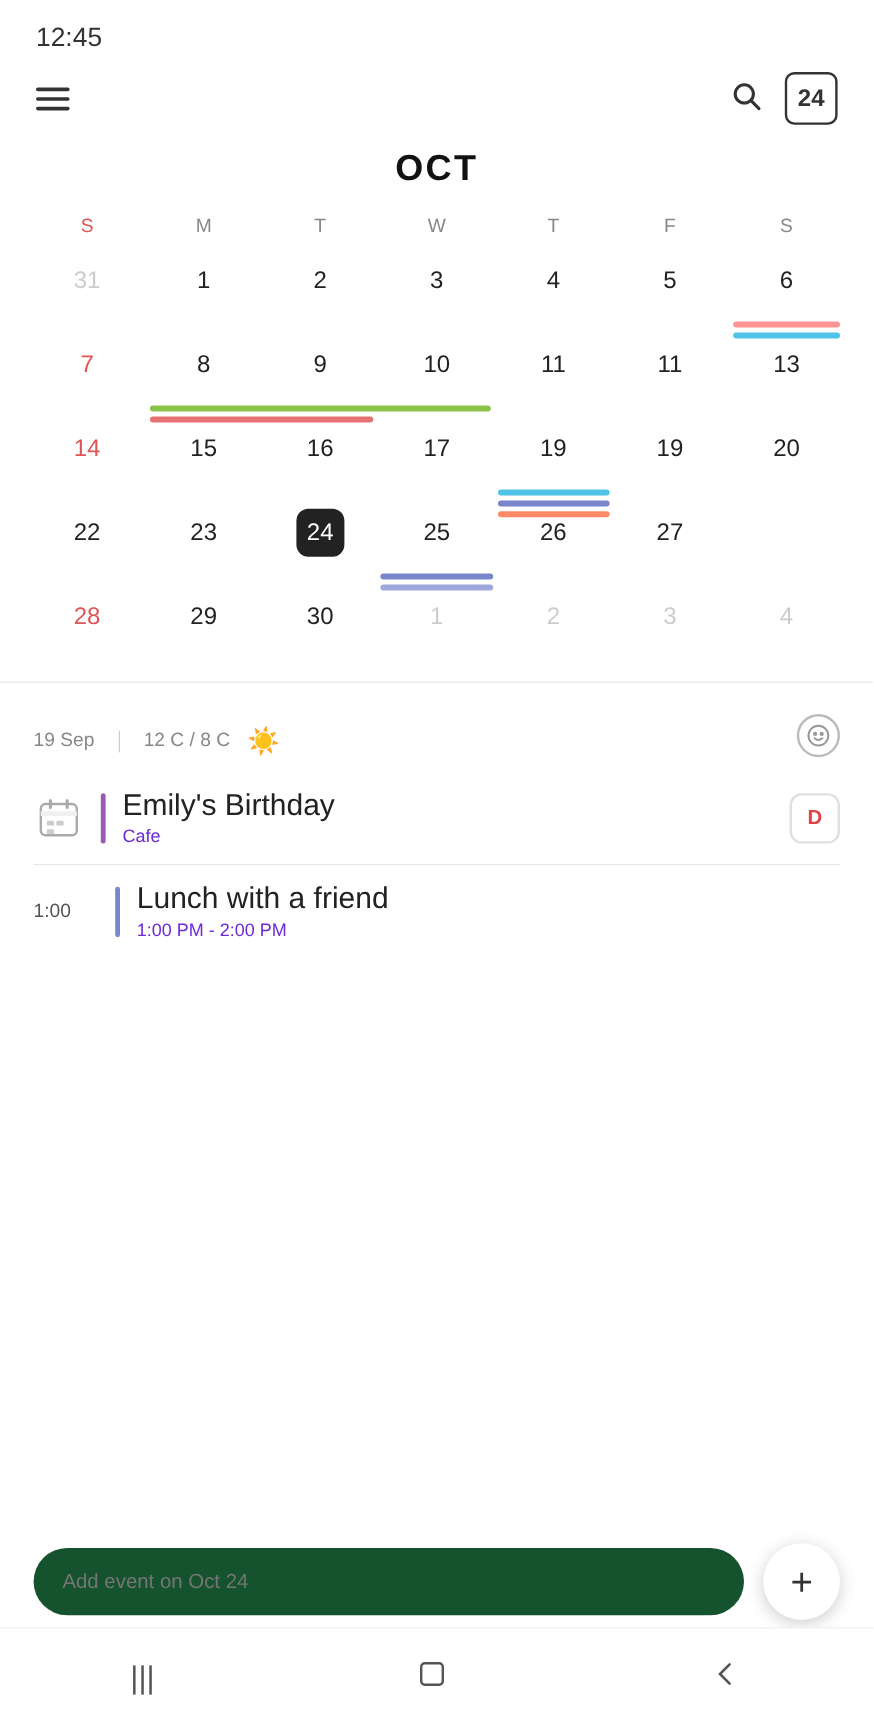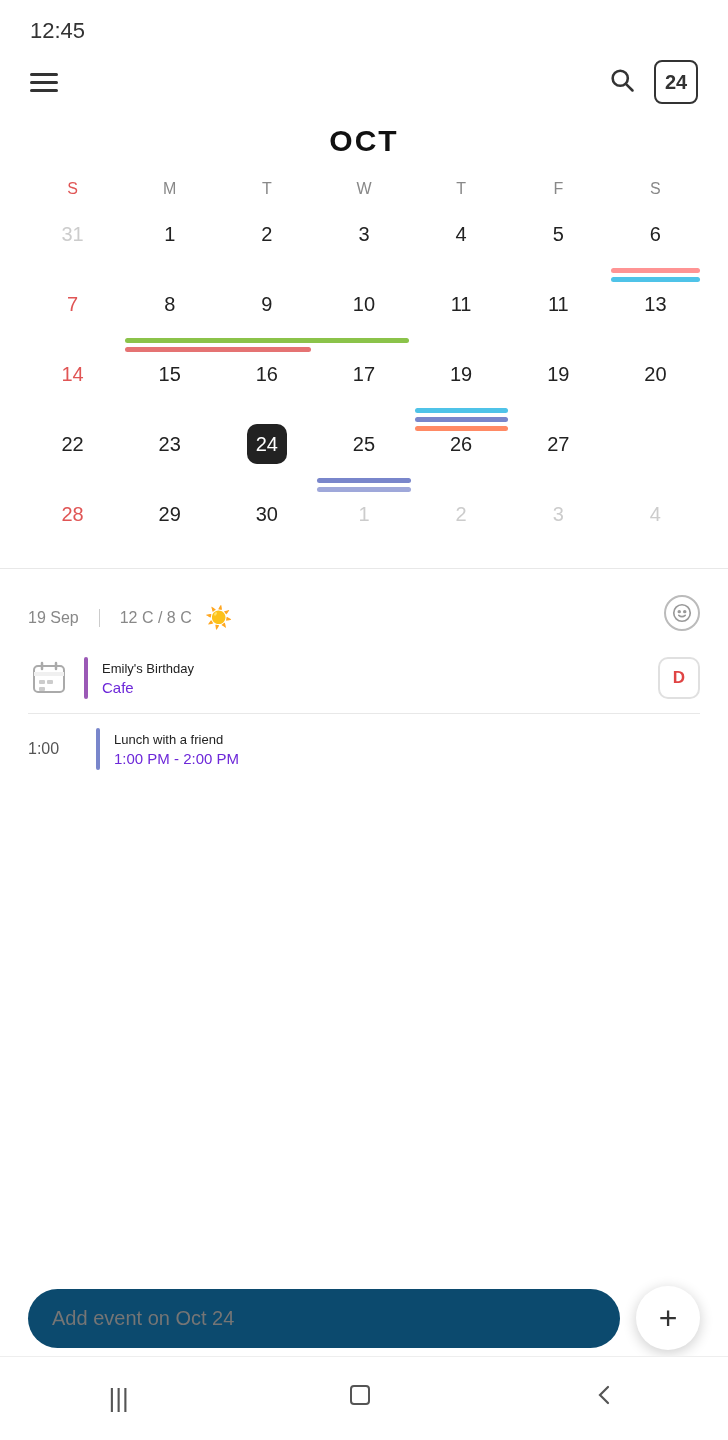--- a/index.html
+++ b/index.html
@@ -171,21 +171,21 @@
       align-items: center;
       justify-content: center;
     }
     .event-color-bar {
       width: 4px;
       height: 42px;
       border-radius: 3px;
       flex-shrink: 0;
     }
     .event-info { flex: 1; }
-    .event-title { font-size: 13px; font-weight: 500; color: #222; }
+    .event-title { font-size: 25px; font-weight: 500; color: #222; }
     .event-sub { font-size: 15px; color: #6d28d9; margin-top: 3px; }
     .event-time-label {
       font-size: 16px;
       color: #555;
       min-width: 54px;
       font-weight: 500;
     }
     .app-badge {
       width: 42px; height: 42px;
       border: 2px solid #e0e0e0;
@@ -209,25 +209,25 @@
       bottom: 90px;
       left: 0;
       width: 728px;
       padding: 0 28px;
       display: flex;
       align-items: center;
       gap: 16px;
     }
     .add-event-input {
       flex: 1;
-      background: #0c4a6e;
+      background: #14532d;
       border: none;
       border-radius: 30px;
       padding: 18px 24px;
-      font-size: 20px;
+      font-size: 17px;
       color: #aaa;
       outline: none;
       cursor: pointer;
     }
     .add-event-fab {
       width: 64px; height: 64px;
       background: #fff;
       border-radius: 50%;
       border: none;
       box-shadow: 0 3px 14px rgba(0,0,0,0.2);

